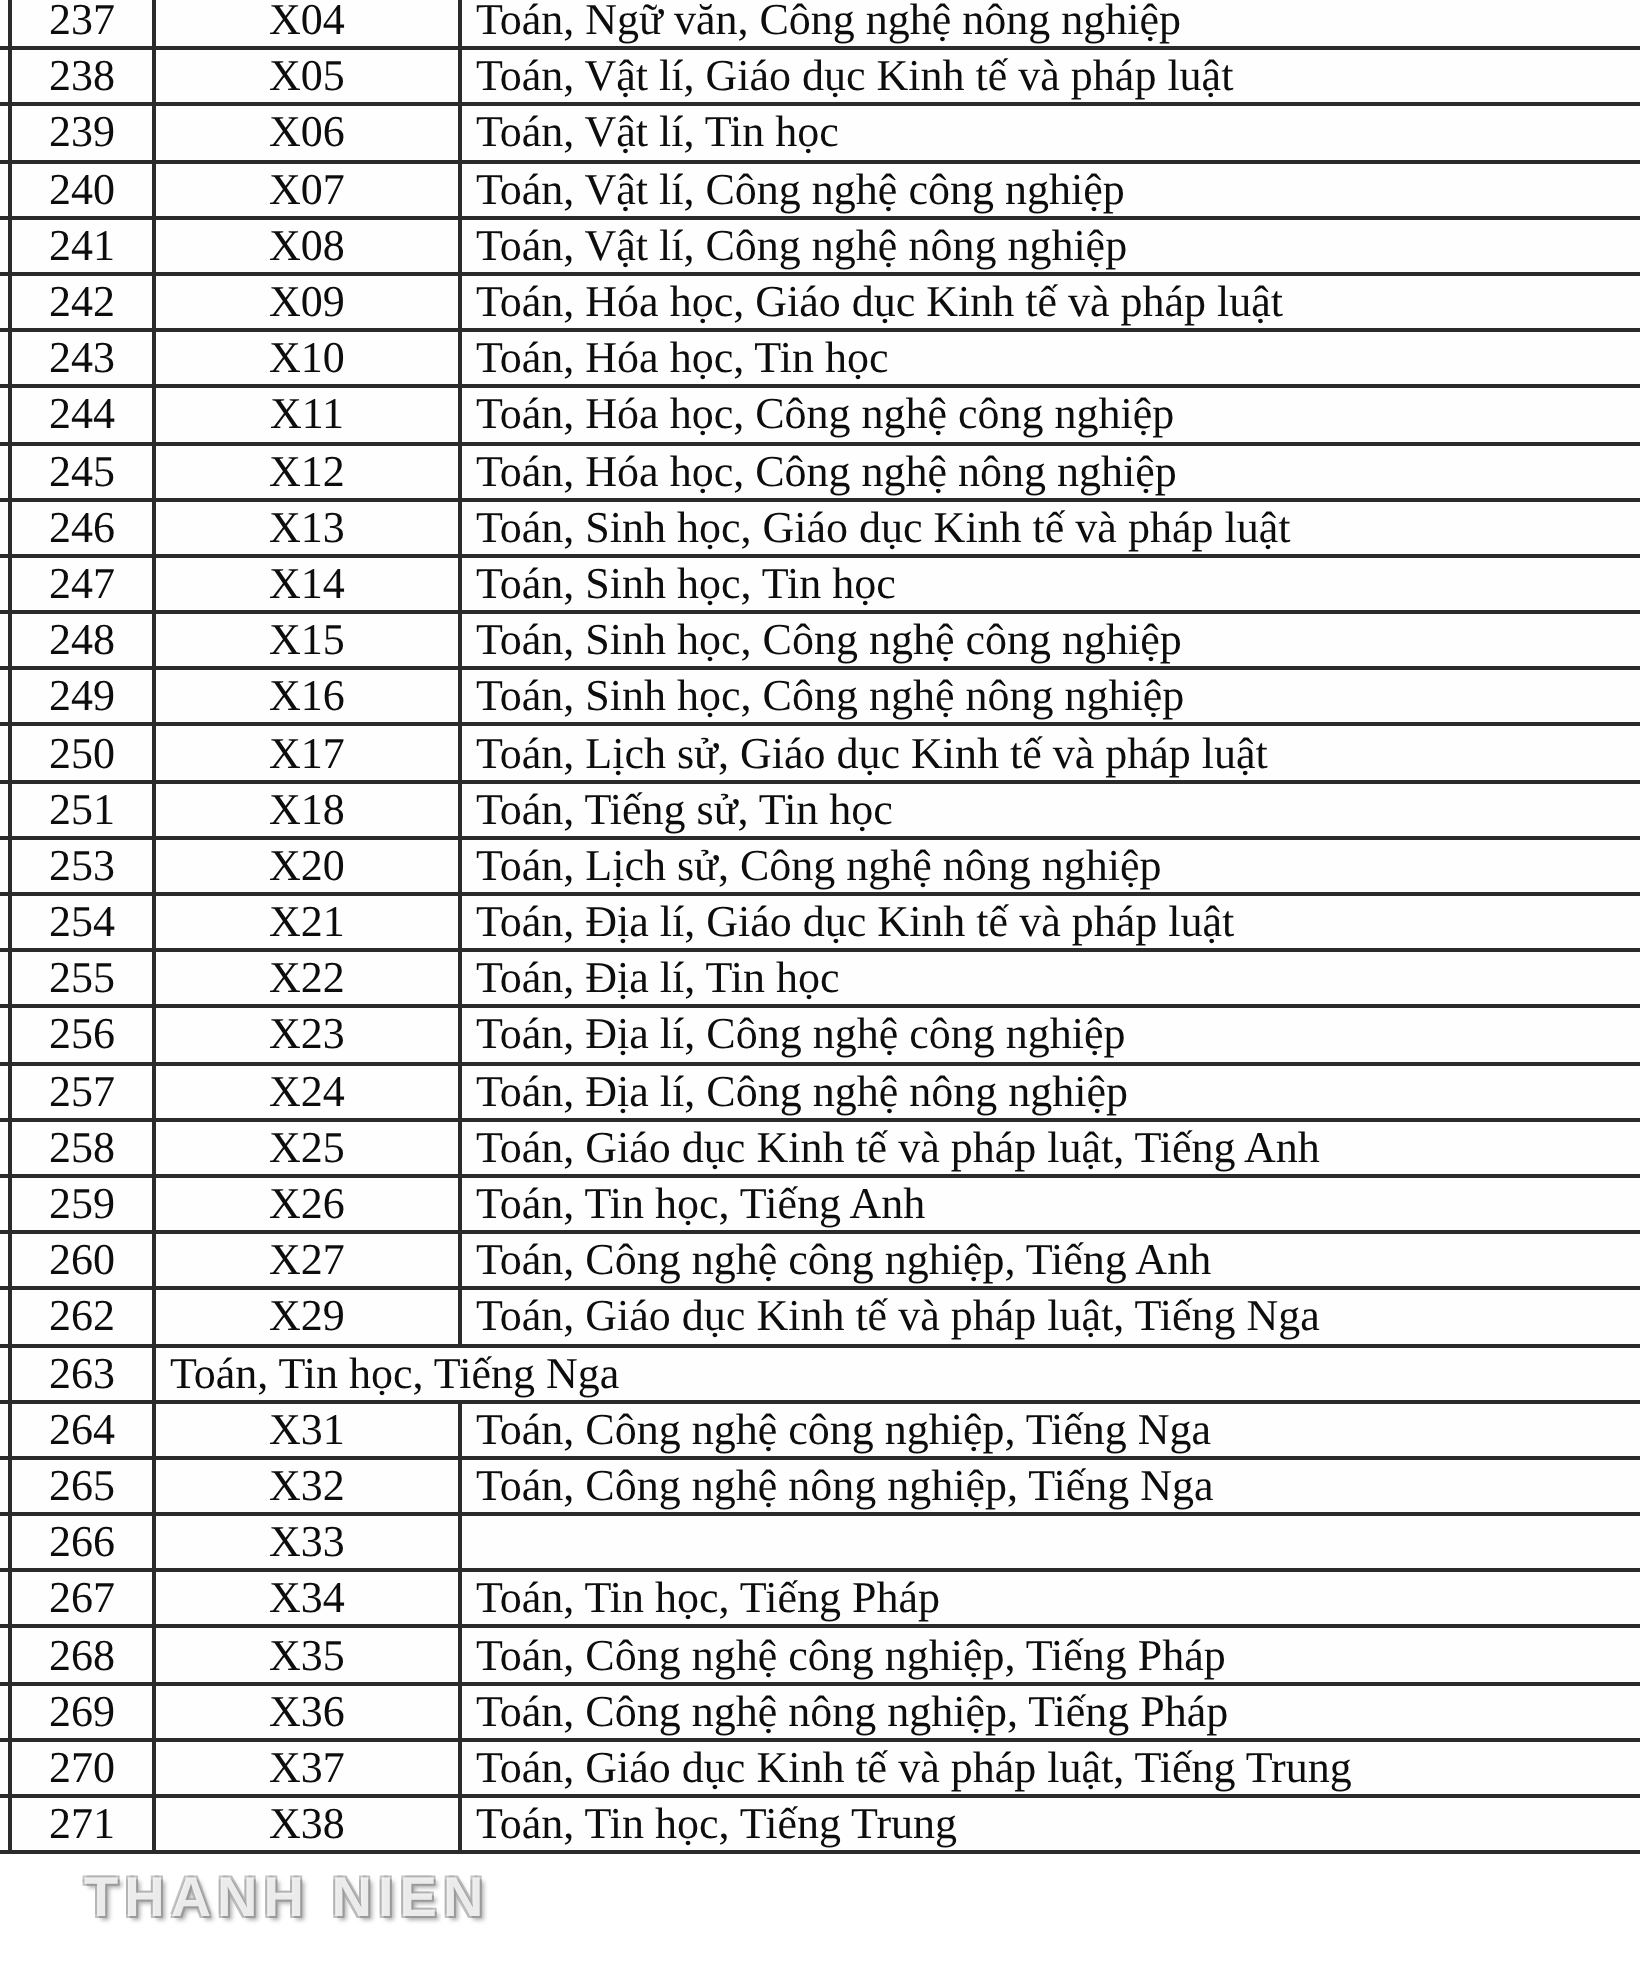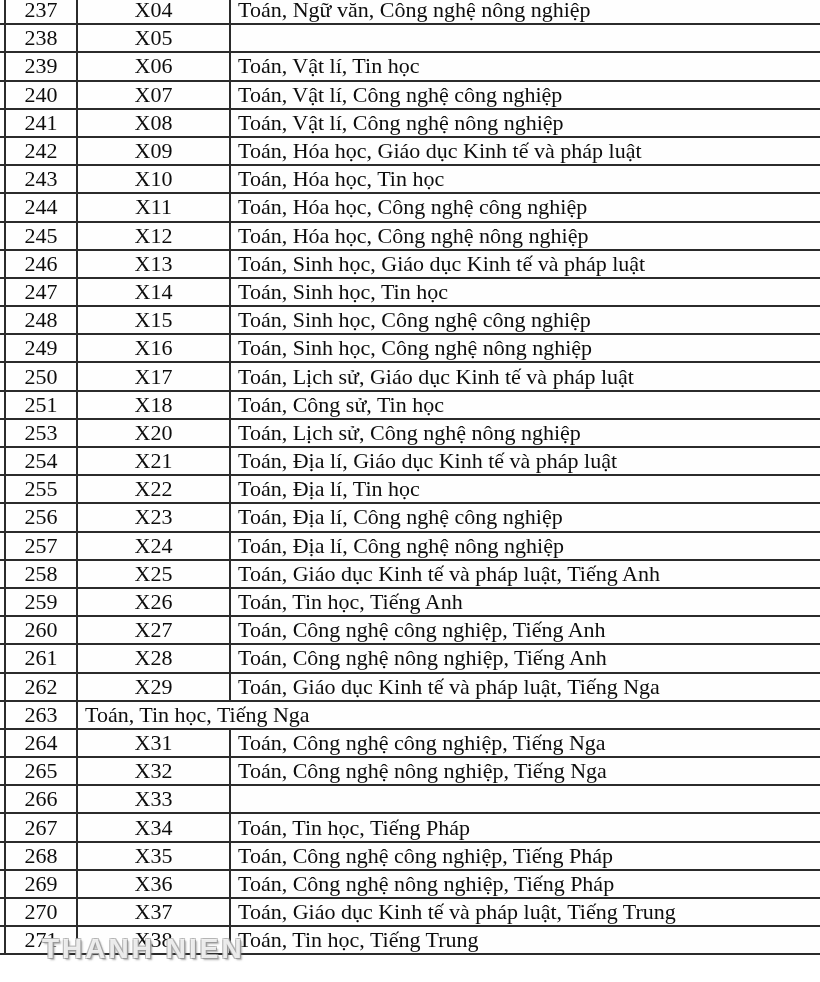--- a/index.html
+++ b/index.html
@@ -78,20 +78,21 @@
   <div id="rows">
   <div class="row">
     <div class="c c1">237</div>
     <div class="c c2">X04</div>
     <div class="c c3">Toán, Ngữ văn, Công nghệ nông nghiệp</div>
   </div>
 
   <div class="row">
     <div class="c c1">238</div>
     <div class="c c2">X05</div>
+    <div class="c c3">Toán, Vật lí, Giáo dục Kinh tế và pháp luật</div>
   </div>
 
   <div class="row">
     <div class="c c1">239</div>
     <div class="c c2">X06</div>
     <div class="c c3">Toán, Vật lí, Tin học</div>
   </div>
 
   <div class="row">
     <div class="c c1">240</div>
@@ -155,21 +156,21 @@
 
   <div class="row">
     <div class="c c1">250</div>
     <div class="c c2">X17</div>
     <div class="c c3">Toán, Lịch sử, Giáo dục Kinh tế và pháp luật</div>
   </div>
 
   <div class="row">
     <div class="c c1">251</div>
     <div class="c c2">X18</div>
-    <div class="c c3">Toán, Công sử, Tin học</div>
+    <div class="c c3">Toán, Tiếng sử, Tin học</div>
   </div>
 
 
   <div class="row">
     <div class="c c1">253</div>
     <div class="c c2">X20</div>
     <div class="c c3">Toán, Lịch sử, Công nghệ nông nghiệp</div>
   </div>
 
   <div class="row">
@@ -207,25 +208,20 @@
     <div class="c c2">X26</div>
     <div class="c c3">Toán, Tin học, Tiếng Anh</div>
   </div>
 
   <div class="row">
     <div class="c c1">260</div>
     <div class="c c2">X27</div>
     <div class="c c3">Toán, Công nghệ công nghiệp, Tiếng Anh</div>
   </div>
 
-  <div class="row">
-    <div class="c c1">261</div>
-    <div class="c c2">X28</div>
-    <div class="c c3">Toán, Công nghệ nông nghiệp, Tiếng Anh</div>
-  </div>
 
   <div class="row">
     <div class="c c1">262</div>
     <div class="c c2">X29</div>
     <div class="c c3">Toán, Giáo dục Kinh tế và pháp luật, Tiếng Nga</div>
   </div>
 
   <div class="row">
     <div class="c c1">263</div>
     <div class="c c3">Toán, Tin học, Tiếng Nga</div>

